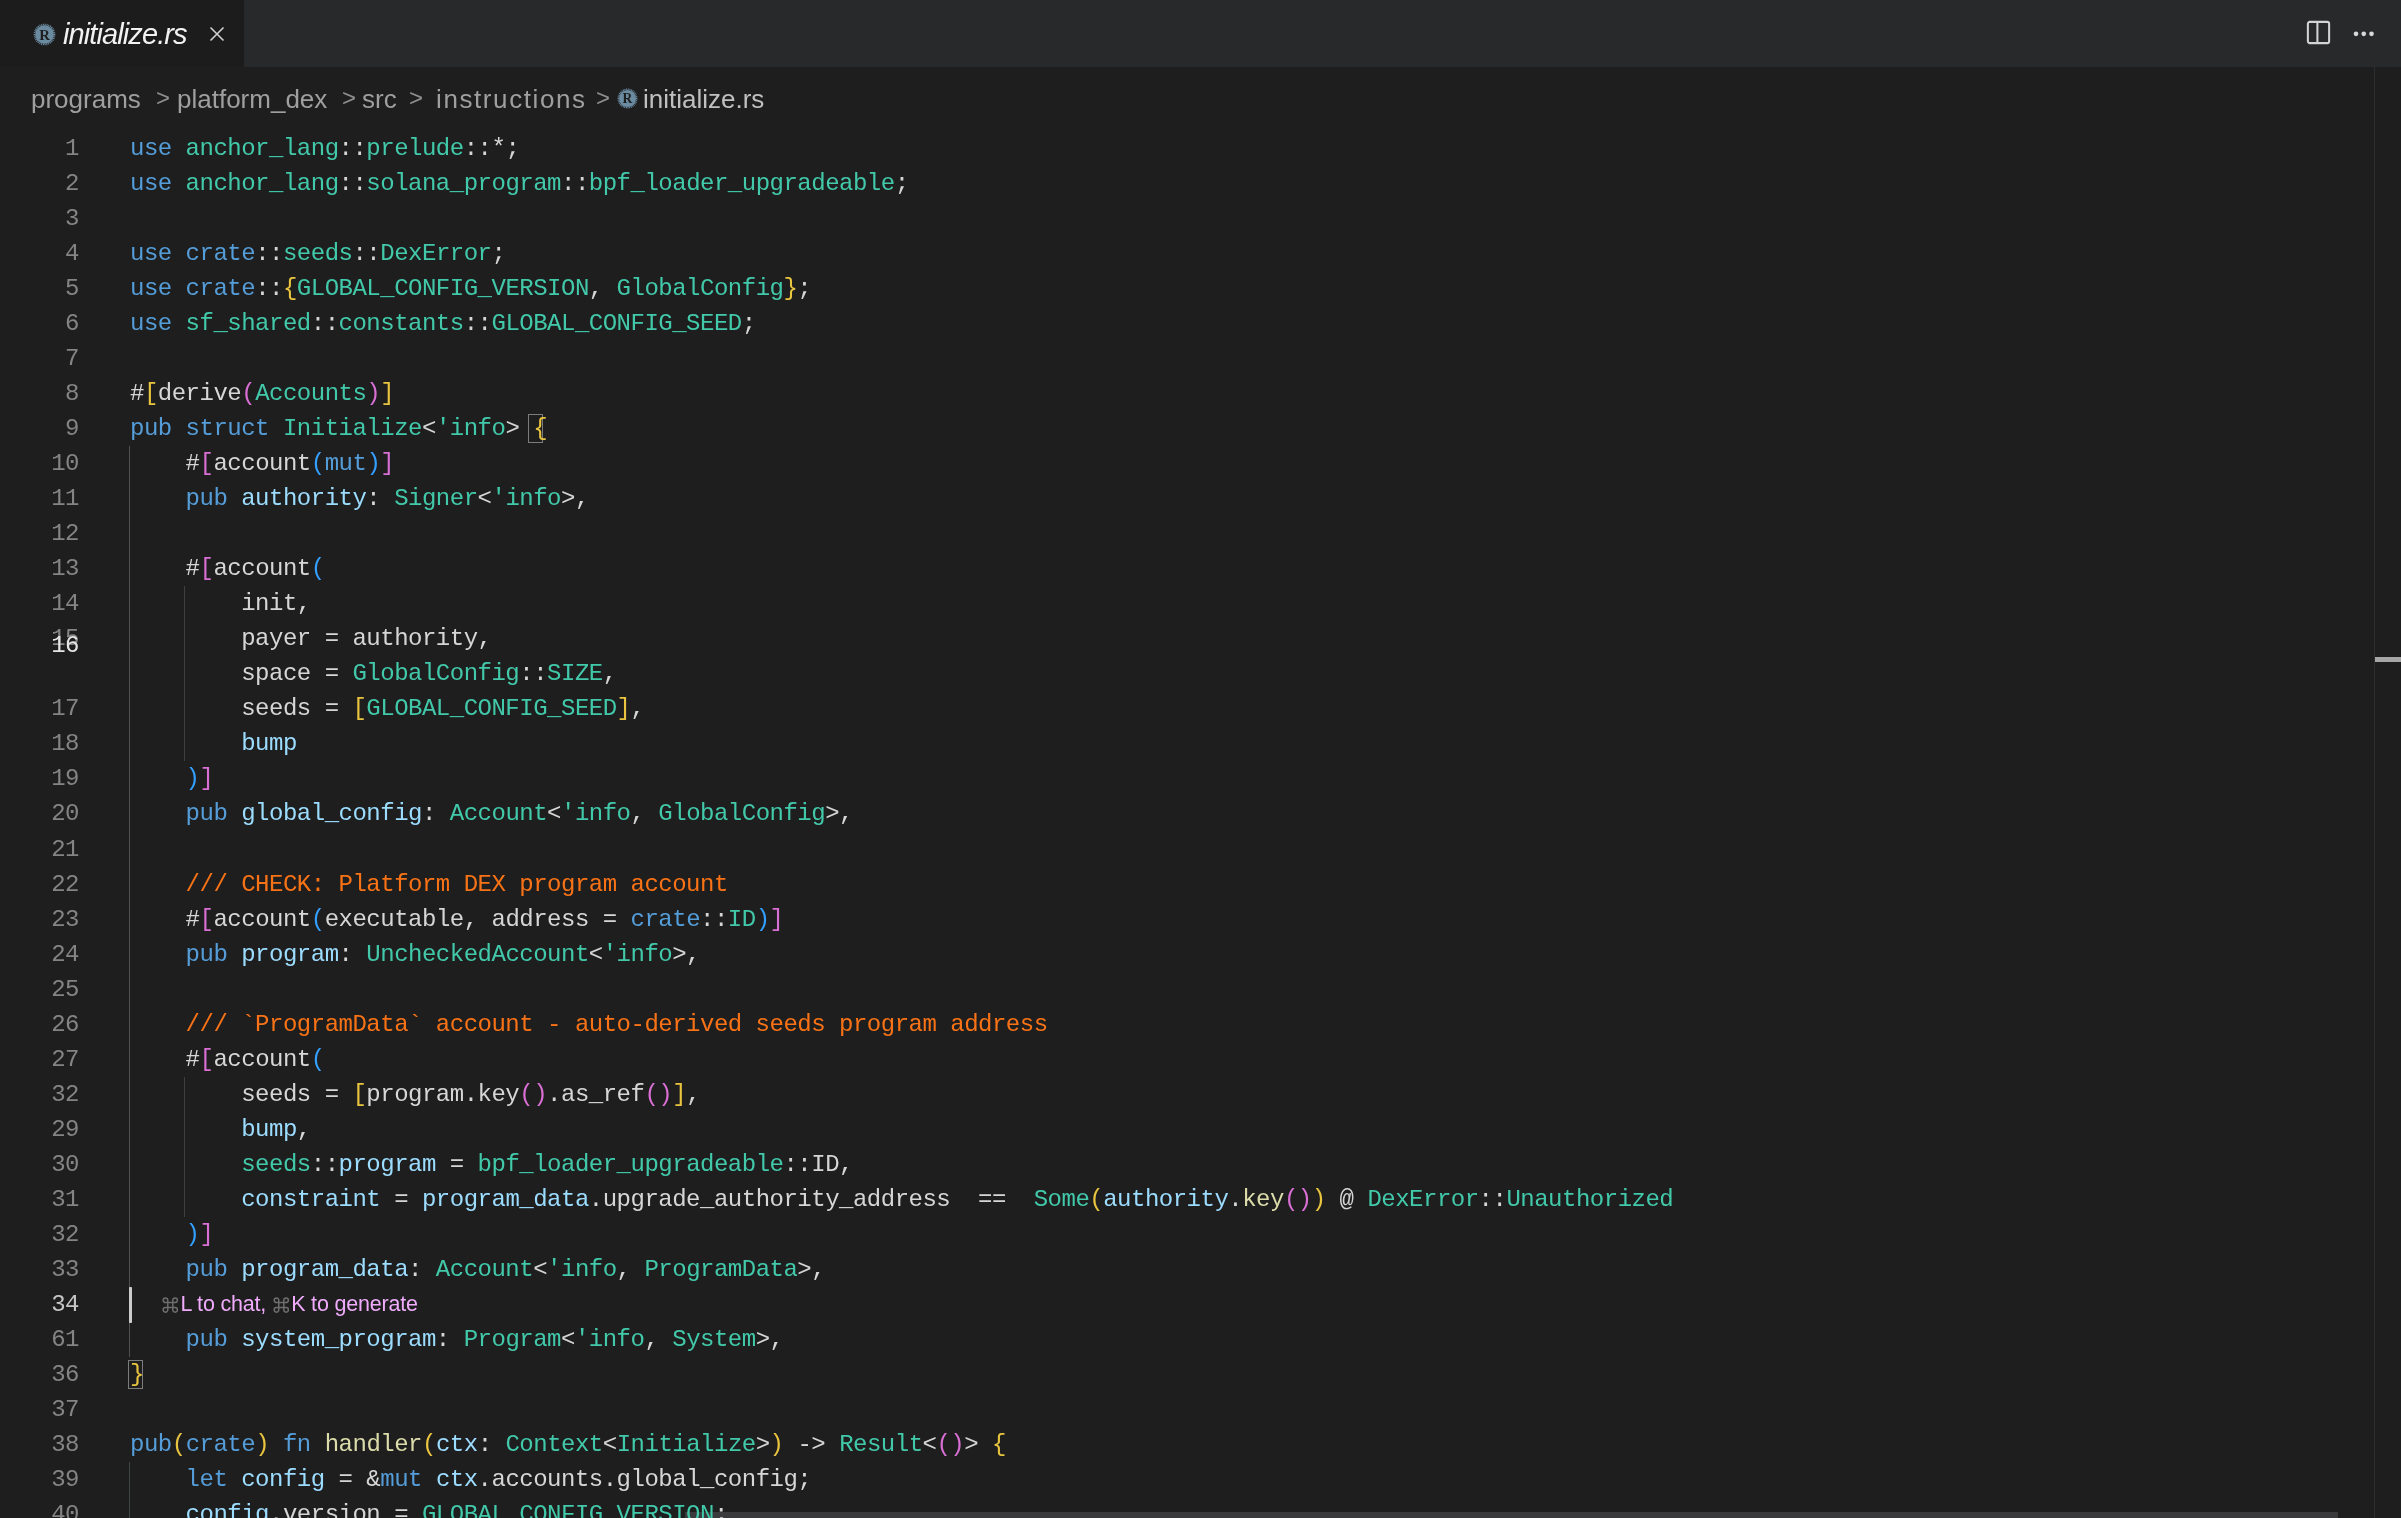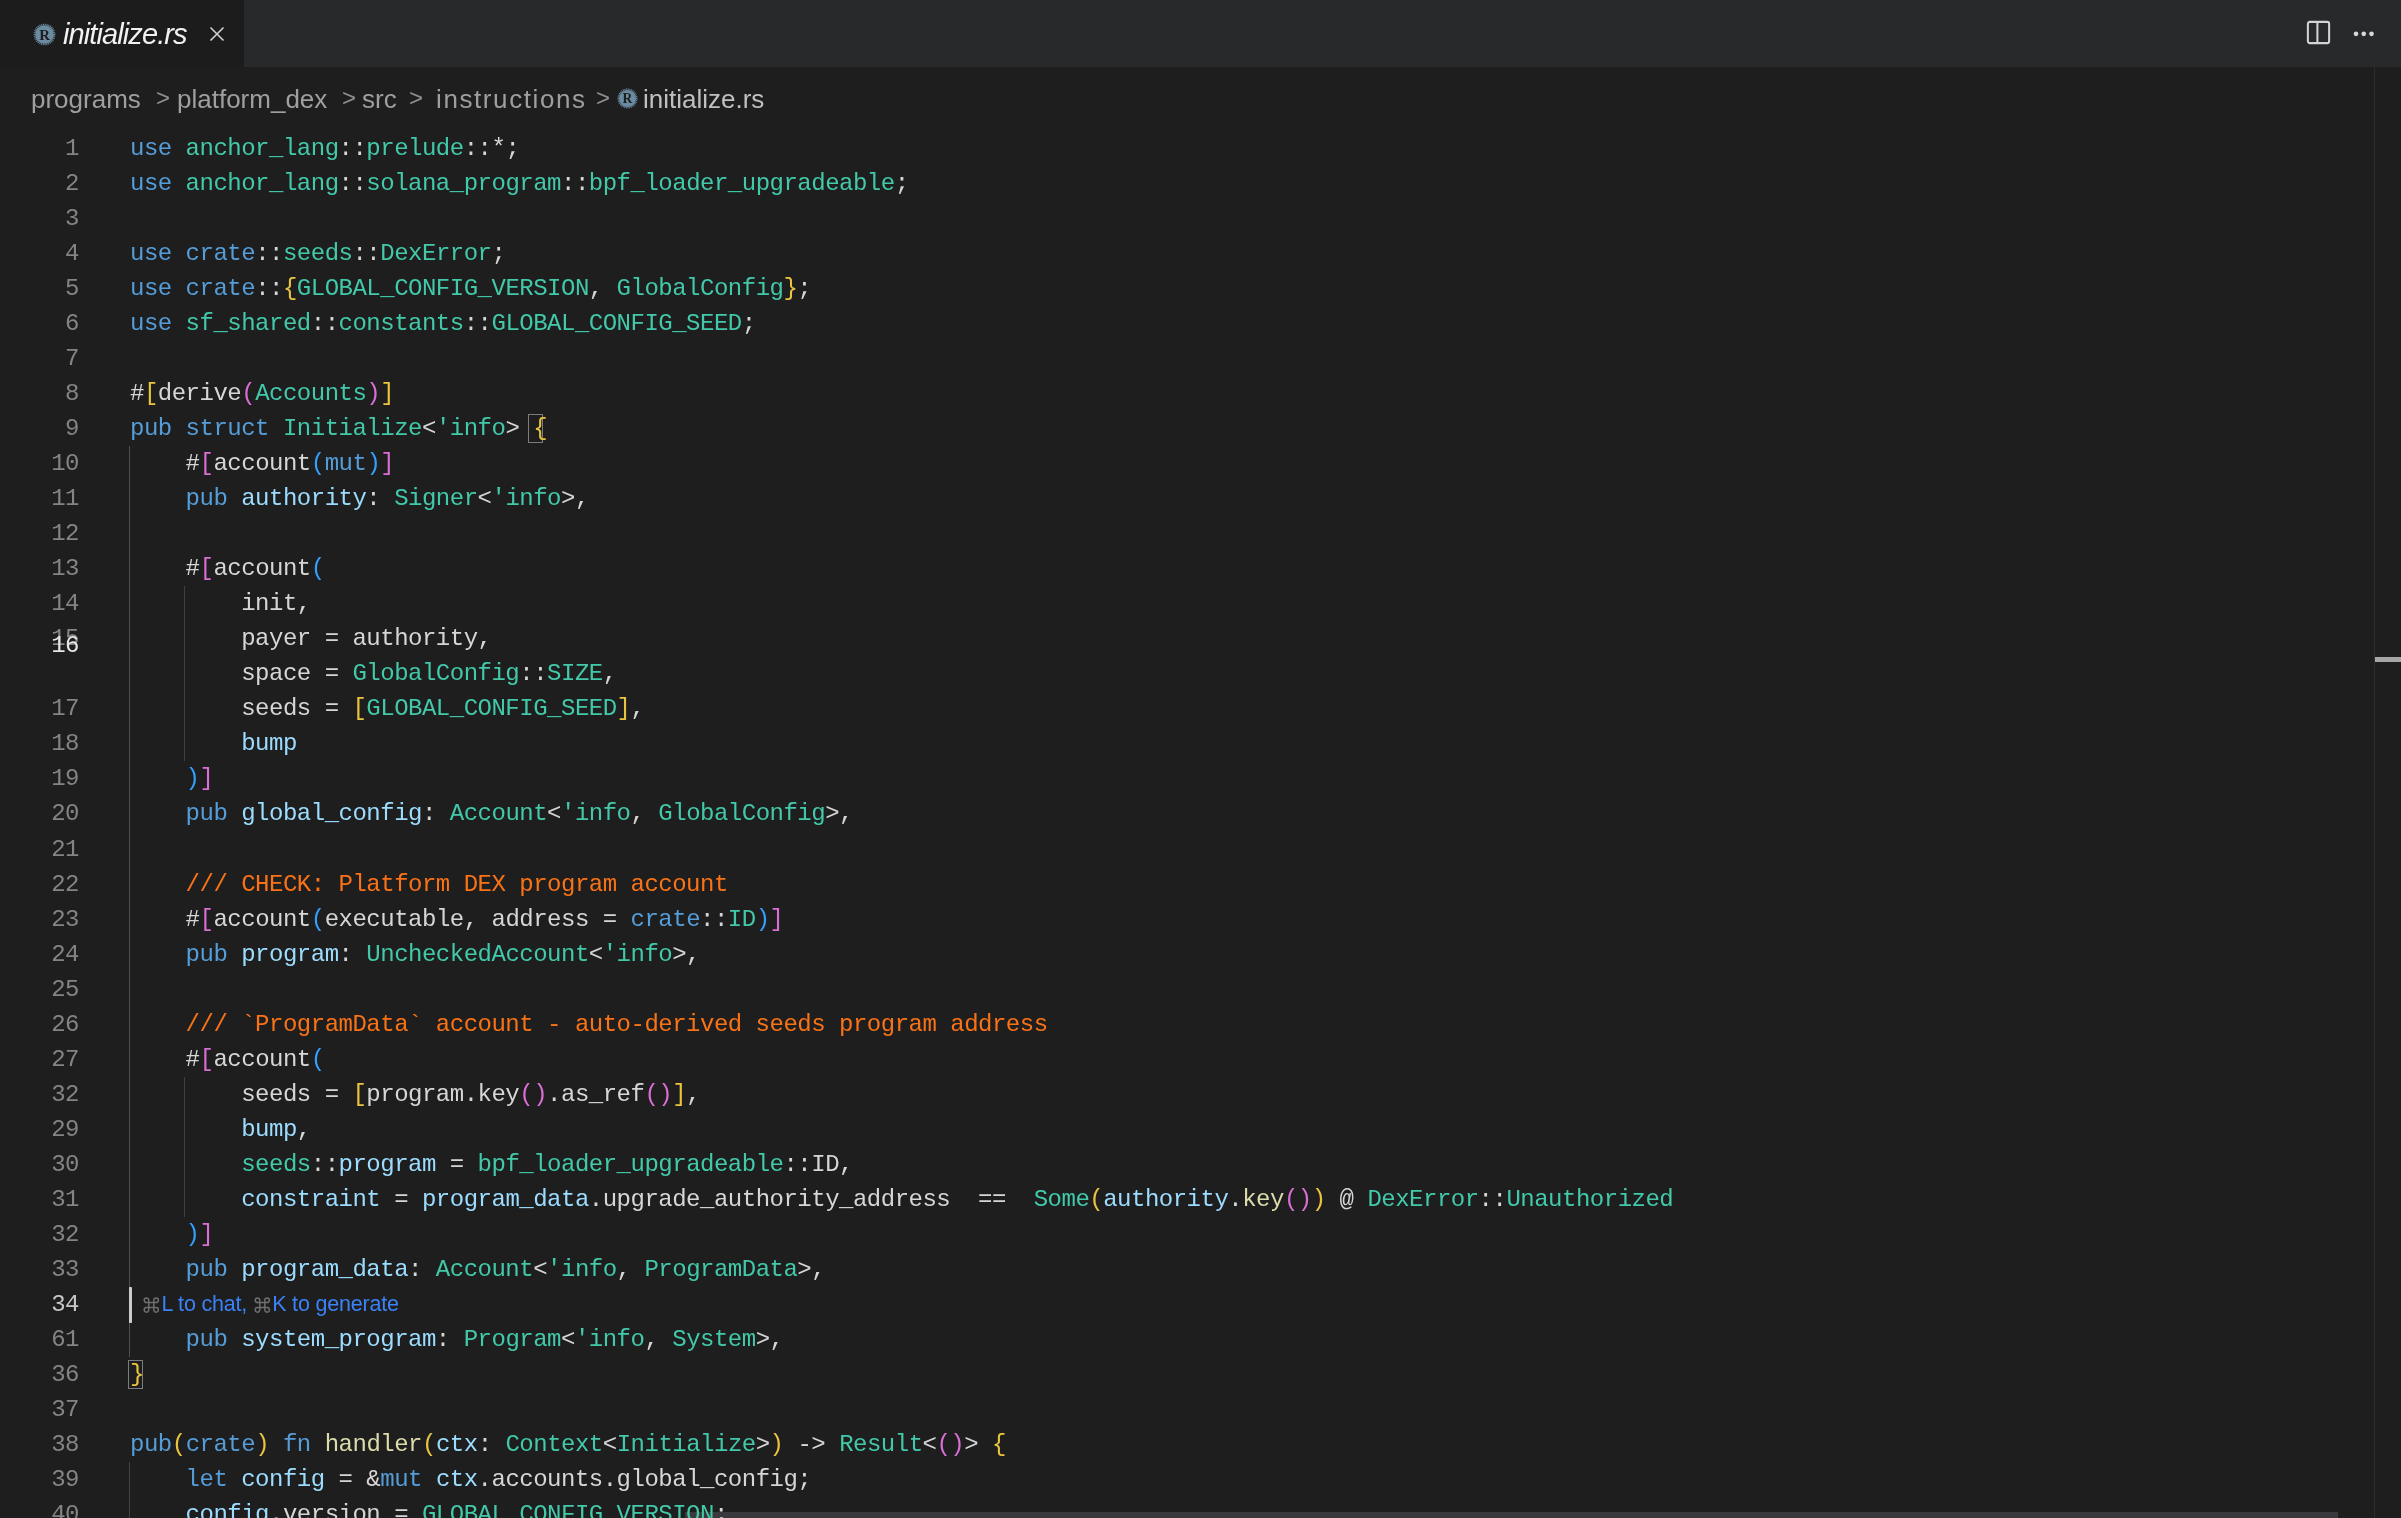--- a/index.html
+++ b/index.html
@@ -10,21 +10,21 @@
 .ln { position:absolute; left:130px; height:35px; }
 .gn { position:absolute; left:0; width:79px; text-align:right; height:35px; }
 #codewrap { position:absolute; left:0; top:0; color:#d6d6d6; }
 i { font-style:normal; }
 .k { color:#559dd8; } .t { color:#42c9aa; } .v { color:#9cdcfe; }
 .c { color:#f97316; } .g1 { color:#e8c43f; } .g2 { color:#d96fd4; }
 .g3 { color:#339fff; } .fy { color:#dcdcaa; }
 .ig { position:absolute; width:1.4px; }
 .bm { position:absolute; border:1.4px solid #7c7c7c; }
 #caret { position:absolute; left:129px; top:1287px; width:2.9px; height:36px; background:#cccccc; border-radius:0.8px; }
-#hint { position:absolute; left:142px; top:1305px; transform:translateY(-53%); font-size:21.5px; color:#3b82f6; letter-spacing:-0.2px; white-space:nowrap; }
+#hint { position:absolute; left:161px; top:1305px; transform:translateY(-53%); font-size:21.5px; color:#f0abfc; letter-spacing:-0.2px; white-space:nowrap; }
 .cmdk { vertical-align:-3.2px; margin-right:0.8px; }
 #crumbs { position:absolute; left:0; top:68px; width:2401px; height:62px; background:#1e1e1f; }
 .ci { position:absolute; top:50%; transform:translateY(-50%); font-size:26px; color:#9f9f9f; white-space:nowrap; }
 .cv { position:absolute; top:50%; transform:translateY(-52%); font-size:24px; color:#8f8f8f; }
 #ruler { position:absolute; left:2374px; top:67px; width:1.2px; height:1451px; background:#2d2e2f; }
 #rulerdash { position:absolute; left:2375px; top:657px; width:26px; height:4.5px; background:#a6a6a6; }
 #hscroll { position:absolute; left:685px; top:1512px; width:1653px; height:6.5px; background:#3a3a3c; }
 </style></head>
 <body>
 <div id="app">

